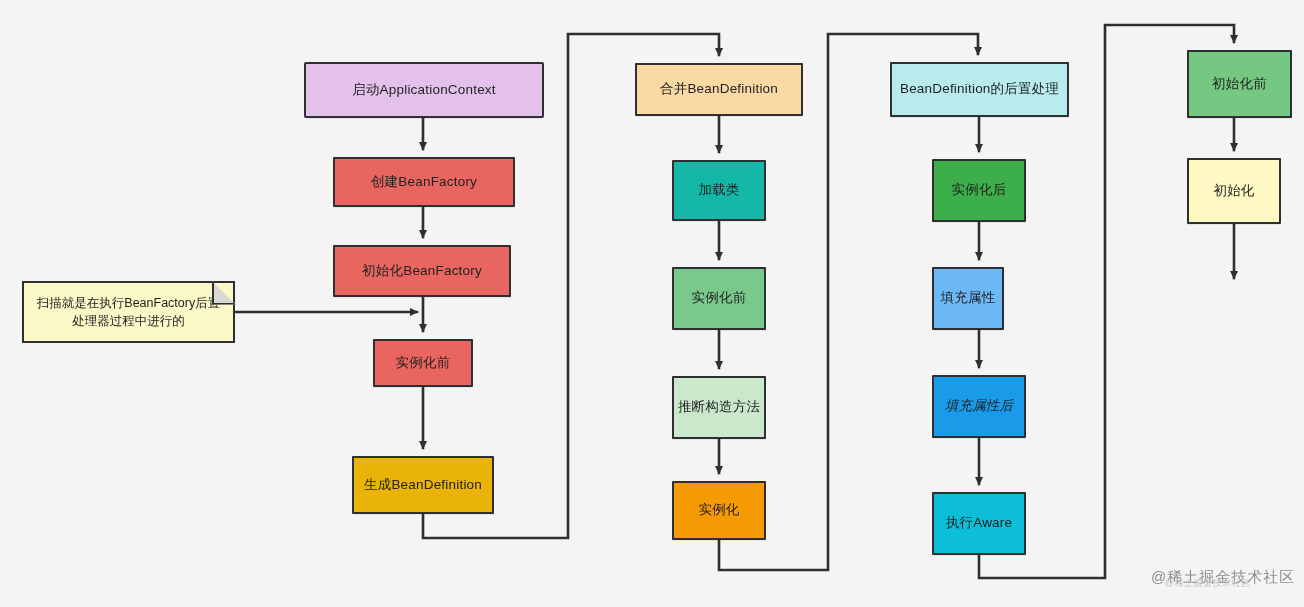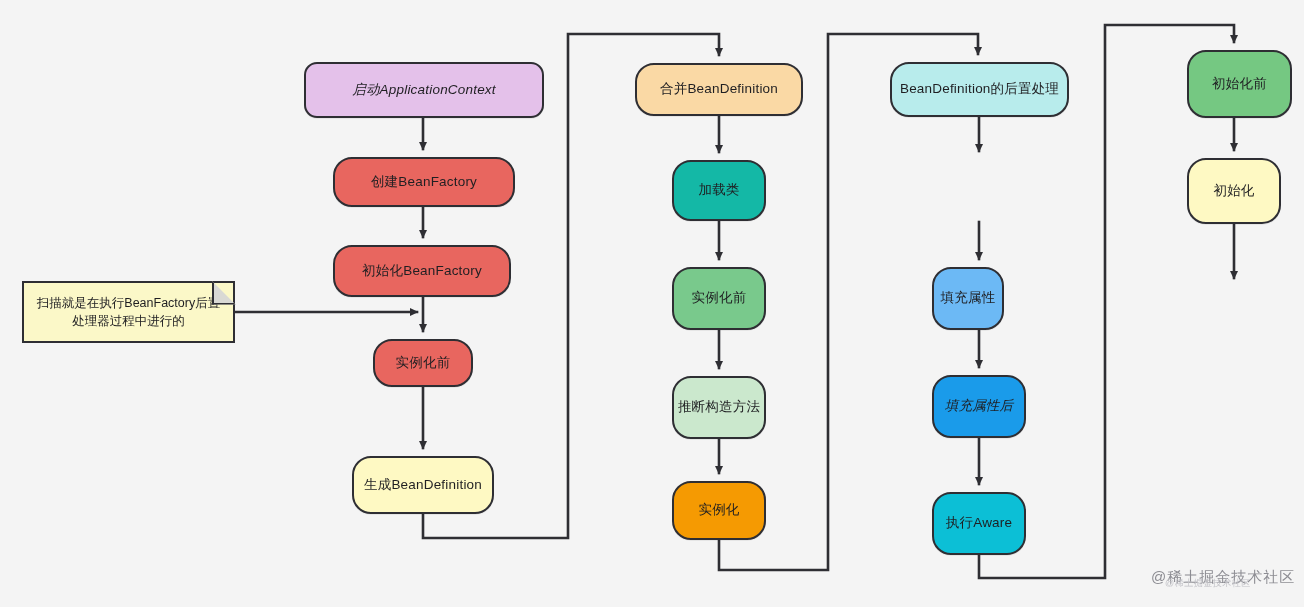--- a/index.html
+++ b/index.html
@@ -9,30 +9,30 @@
     font-family:"Liberation Sans","DejaVu Sans",sans-serif;
     overflow:hidden;
   }
   #canvas{position:relative;width:1304px;height:607px;}
   svg.edges{position:absolute;left:0;top:0;width:1304px;height:607px;pointer-events:none;}
 
   .node{
     position:absolute;
     box-sizing:border-box;
     border:2.5px solid #2e2e33;
-    border-radius:19px;
+    border-radius:1px;
     display:flex;align-items:center;justify-content:center;
     text-align:center;
     font-size:13.5px;
     line-height:1.25;
     color:#1f1f22;
     letter-spacing:.2px;
     box-shadow:0 1px 0 rgba(0,0,0,.06);
   }
-  .node.sharp{border-radius:13px;font-style:italic;}
+  .node.sharp{border-radius:2px;}
 
   .note{
     position:absolute;
     box-sizing:border-box;
     background:#fbf8c8;
     border:2.5px solid #2e2e33;
     font-size:12.5px;
     line-height:1.45;
     color:#1f1f22;
     display:flex;align-items:center;justify-content:center;
@@ -98,29 +98,30 @@
 
       <path d="M1234,118 L1234,150" marker-end="url(#ah)"></path>
       <path d="M1234,224 L1234,278" marker-end="url(#ah)"></path>
     </g>
   </svg>
 
   <div class="node sharp" style="left: 304px; top: 62px; width: 240px; height: 56px; background: rgb(228, 193, 234);">启动ApplicationContext</div>
   <div class="node" style="left: 333px; top: 157px; width: 182px; height: 50px; background: rgb(232, 102, 95);">创建BeanFactory</div>
   <div class="node" style="left: 333px; top: 245px; width: 178px; height: 52px; background: rgb(232, 102, 95);">初始化BeanFactory</div>
   <div class="node" style="left: 373px; top: 339px; width: 100px; height: 48px; background: rgb(232, 102, 95);">实例化前</div>
-  <div class="node" style="left: 352px; top: 456px; width: 142px; height: 58px; background: #fef9c3;">生成BeanDefinition</div>
+  <div class="node" style="left: 352px; top: 456px; width: 142px; height: 58px; background: #eab308;">生成BeanDefinition</div>
 
   <div class="node" style="left: 635px; top: 63px; width: 168px; height: 53px; background: rgb(250, 217, 165);">合并BeanDefinition</div>
   <div class="node" style="left: 672px; top: 160px; width: 94px; height: 61px; background: #14b8a6;">加载类</div>
   <div class="node" style="left: 672px; top: 267px; width: 94px; height: 63px; background: rgb(121, 201, 140);">实例化前</div>
   <div class="node" style="left: 672px; top: 376px; width: 94px; height: 63px; background: rgb(203, 232, 205);">推断构造方法</div>
   <div class="node" style="left: 672px; top: 481px; width: 94px; height: 59px; background: rgb(245, 154, 2);">实例化</div>
 
   <div class="node" style="left: 890px; top: 62px; width: 179px; height: 55px; background: rgb(184, 236, 236);">BeanDefinition的后置处理</div>
+  <div class="node" style="left: 932px; top: 159px; width: 94px; height: 63px; background: rgb(61, 175, 74);">实例化后</div>
   <div class="node" style="left: 932px; top: 267px; width: 72px; height: 63px; background: rgb(108, 185, 245);">填充属性</div>
   <div class="node" style="left: 932px; top: 375px; width: 94px; height: 63px; background: rgb(26, 155, 234); font-style: italic;">填充属性后</div>
   <div class="node" style="left: 932px; top: 492px; width: 94px; height: 63px; background: rgb(12, 191, 214);">执行Aware</div>
 
   <div class="node" style="left: 1187px; top: 50px; width: 105px; height: 68px; background: rgb(117, 200, 130);">初始化前</div>
   <div class="node" style="left: 1187px; top: 158px; width: 94px; height: 66px; background: #fef9c3;">初始化</div>
 
   <div class="note" style="left:22px;top:281px;width:213px;height:62px;">
     <span>扫描就是在执行BeanFactory后置处理器过程中进行的</span>
     <span class="fold"></span>

